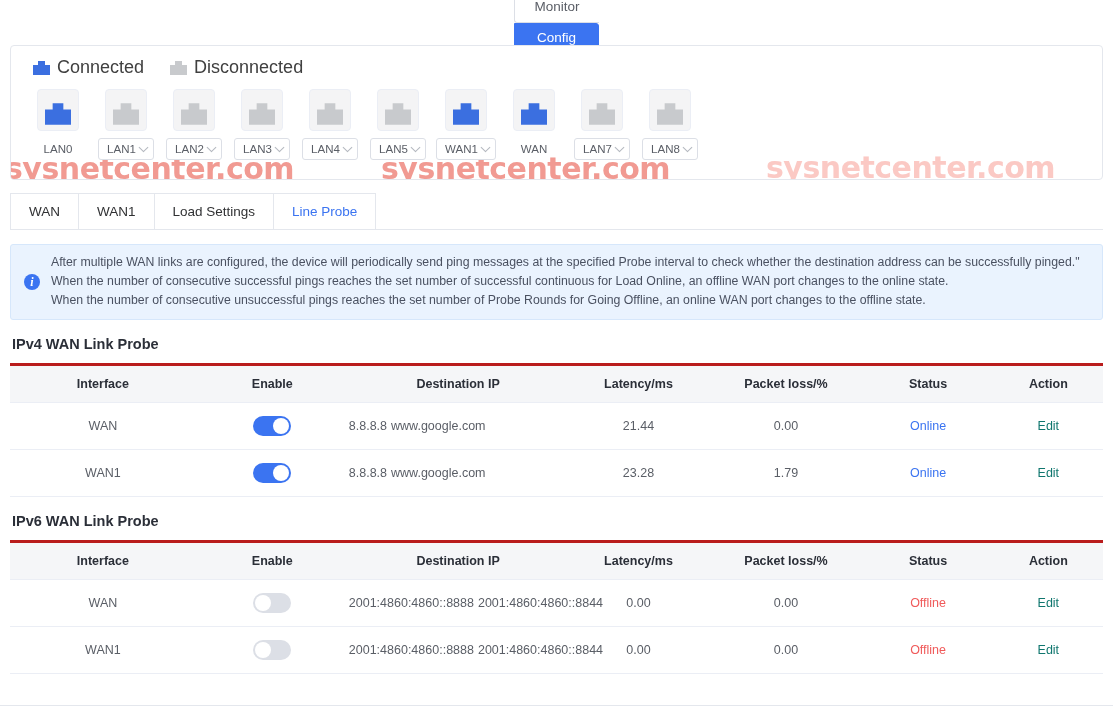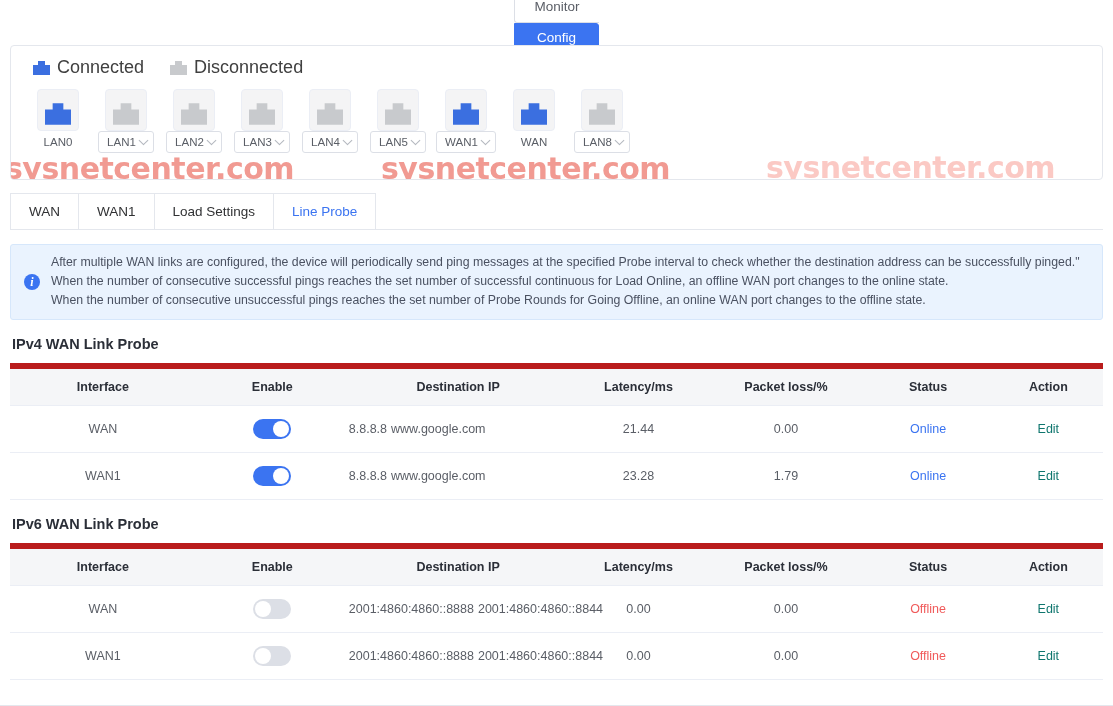--- a/index.html
+++ b/index.html
@@ -61,20 +61,21 @@
   .port-icon-box {
     width: 42px; height: 42px;
     background: #f4f4f5;
     border: 1px solid #ebeef5;
     border-radius: 4px;
     display: flex; align-items: flex-end; justify-content: center;
     padding-bottom: 5px;
     cursor: pointer;
   }
   .port-label {
+    margin-top: 7px;
     font-size: 11.5px;
     color: #5a5e66;
     white-space: nowrap;
     line-height: 14px;
   }
   .port-label.dropdown {
     border: 1px solid #dcdfe6;
     border-radius: 3px;
     padding: 3px 6px 3px 8px;
     display: flex; align-items: center; gap: 4px;
@@ -164,21 +165,21 @@
 
   
   table { width: 100%; border-collapse: collapse; table-layout: fixed; }
   thead th {
     background: #f5f6f8;
     font-size: 12.5px;
     font-weight: bold;
     color: #2b2f38;
     padding: 11px 0;
     text-align: center;
-    border-top: 6px solid #b91c1c;
+    border-top: 3px solid #b91c1c;
     border-bottom: 1px solid #ebeef5;
   }
   tbody td {
     padding: 13px 0;
     text-align: center;
     font-size: 12.5px;
     color: #5a5e66;
     border-bottom: 1px solid #ebeef5;
     vertical-align: middle;
   }
@@ -331,20 +332,31 @@
           <span class="chev"></span>
         </div>
       </div>
       <div class="port">
         <div class="port-icon-box">
           <svg width="26" height="22" viewBox="0 0 17 14">
             <path d="M5 0h7v4h5v10H0V4h5z" fill="#3b6fe0"></path>
           </svg>
         </div>
         <div class="port-label plain"><span>WAN</span></div>
+      </div>
+      <div class="port">
+        <div class="port-icon-box">
+          <svg width="26" height="22" viewBox="0 0 17 14">
+            <path d="M5 0h7v4h5v10H0V4h5z" fill="#c8cacd"></path>
+          </svg>
+        </div>
+        <div class="port-label dropdown">
+          <span>LAN7</span>
+          <span class="chev"></span>
+        </div>
       </div>
       <div class="port">
         <div class="port-icon-box">
           <svg width="26" height="22" viewBox="0 0 17 14">
             <path d="M5 0h7v4h5v10H0V4h5z" fill="#c8cacd"></path>
           </svg>
         </div>
         <div class="port-label dropdown">
           <span>LAN8</span>
           <span class="chev"></span>

